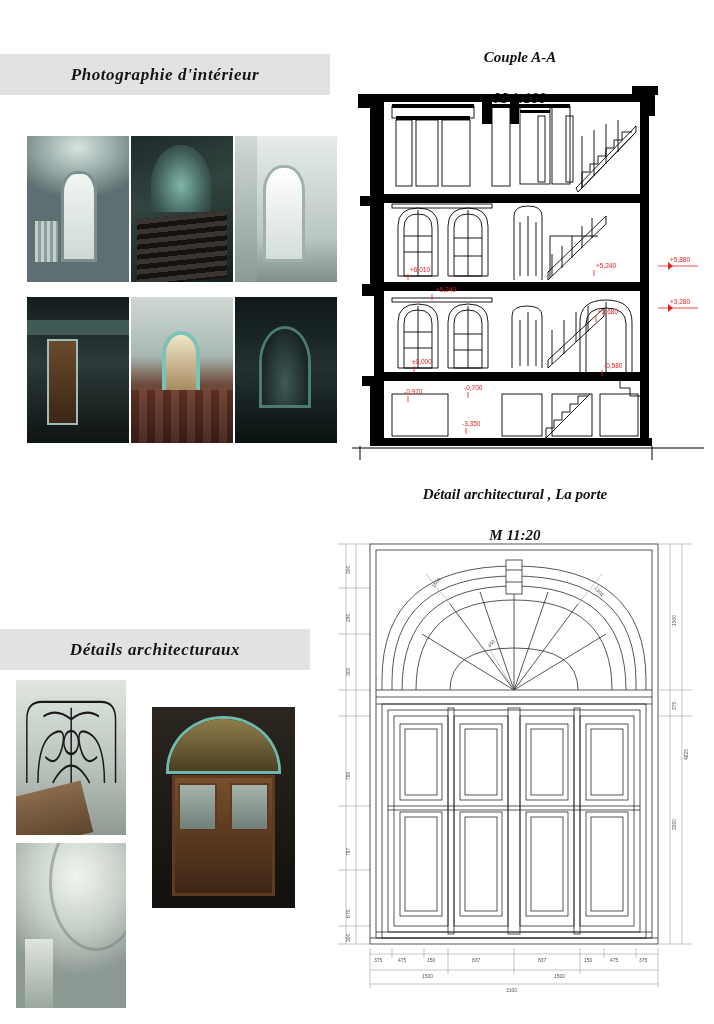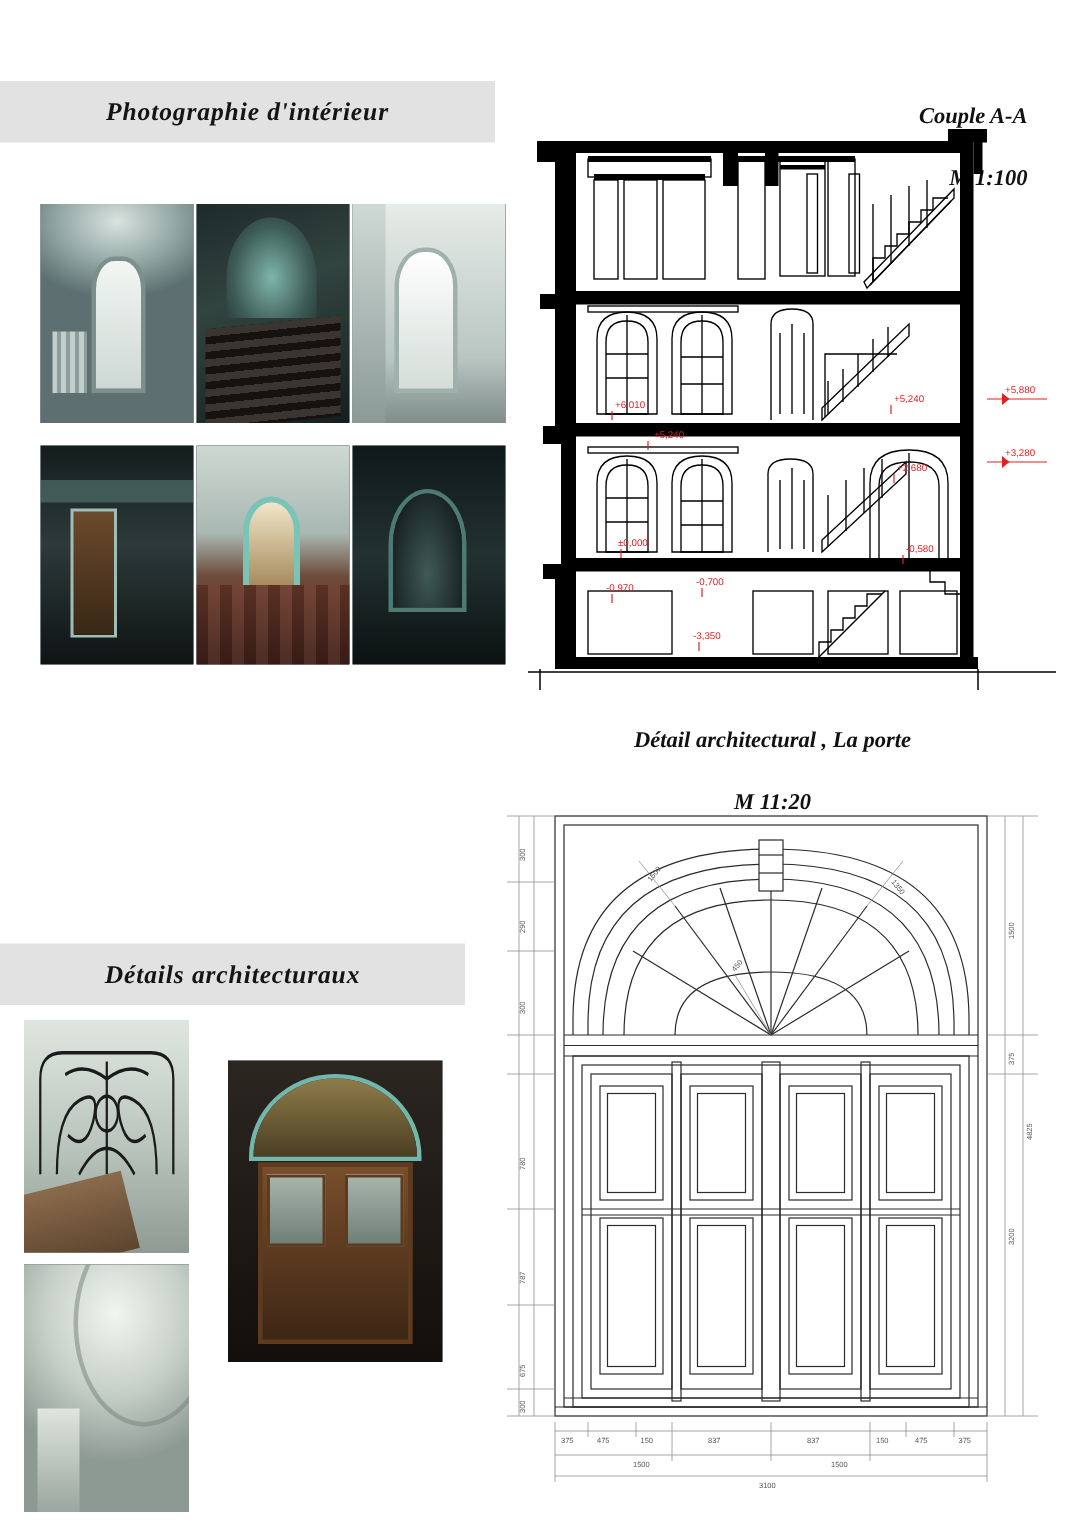--- a/index.html
+++ b/index.html
@@ -47,21 +47,21 @@
     position: absolute;
     text-align: center;
     font-family: "Liberation Serif", serif;
     font-style: italic;
     font-weight: bold;
     font-size: 15px;
     color: #111;
     line-height: 1.35;
     white-space: pre-line;
   }
-  #title-section { left: 355px; top: 48px; width: 330px; text-align: right; }
+  #title-section { left: 355px; top: 27px; width: 330px; }
   #title-door { left: 330px; top: 464px; width: 370px; }
 
   
   .photo {
     position: absolute;
     background: #27333a;
     overflow: hidden;
   }
   .photo .ph-inner {
     position: absolute;

